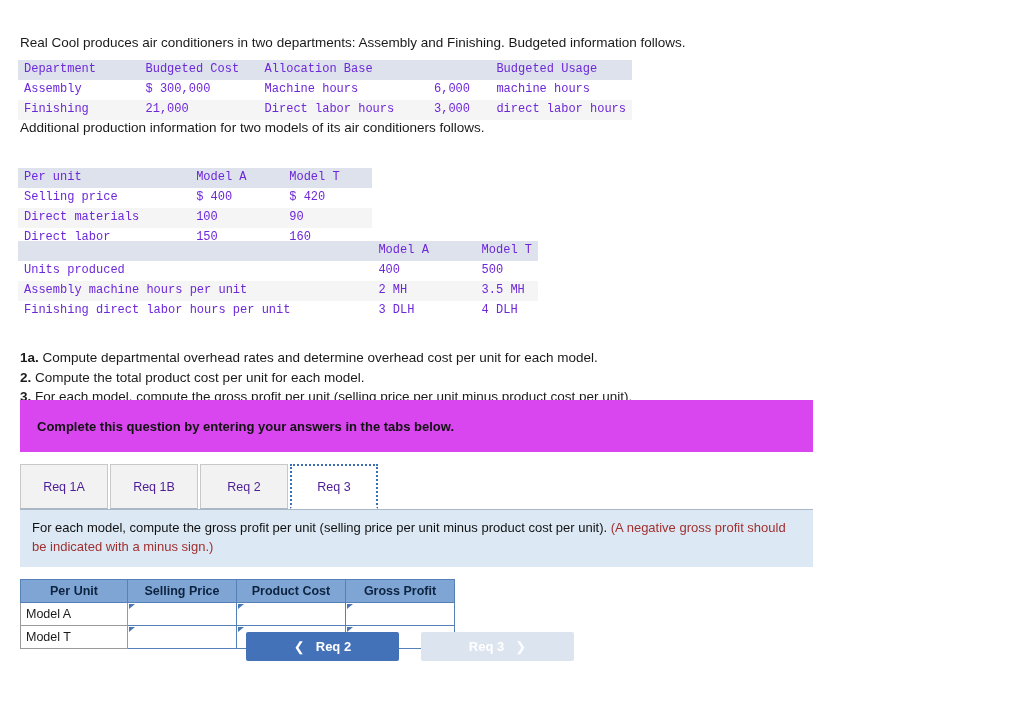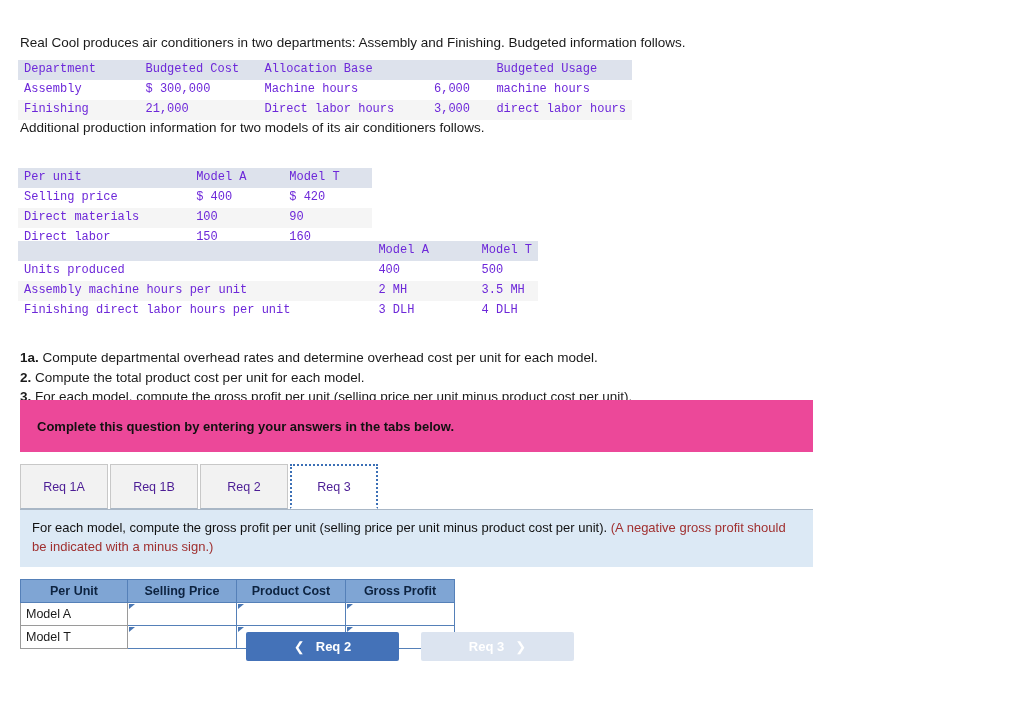--- a/index.html
+++ b/index.html
@@ -63,21 +63,21 @@
   #requirements b { font-weight: bold; }
 
   
   #widget {
     position: absolute;
     left: 20px;
     top: 400px;
     width: 793px;
   }
   #banner {
-    background: #ec4899;
+    background: #d946ef;
     height: 52px;
     display: flex;
     align-items: center;
     padding-left: 17px;
     box-sizing: border-box;
     font-size: 13px;
     font-weight: bold;
     color: #111;
   }
 

